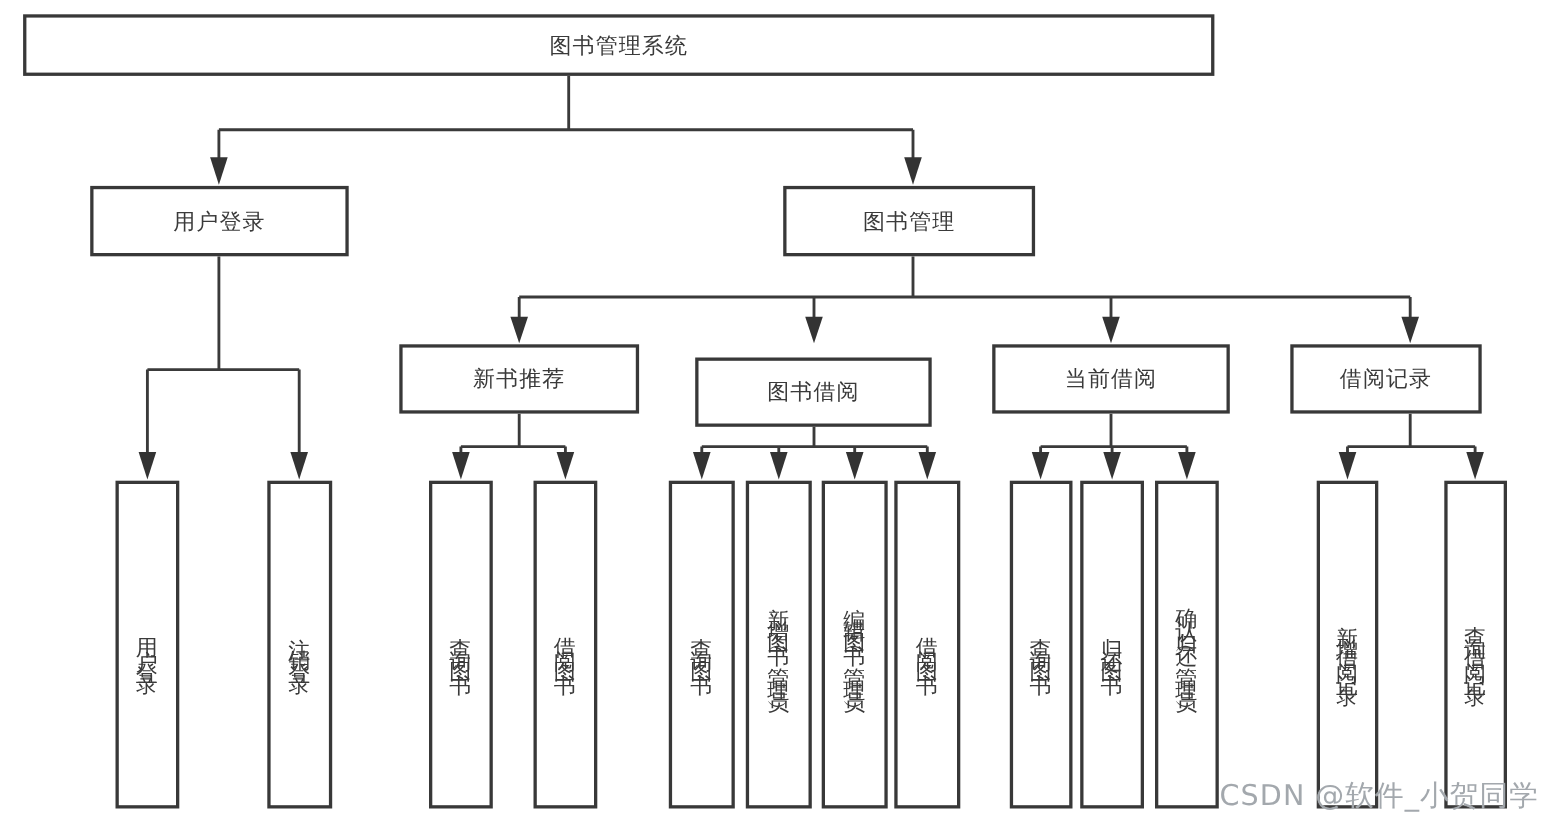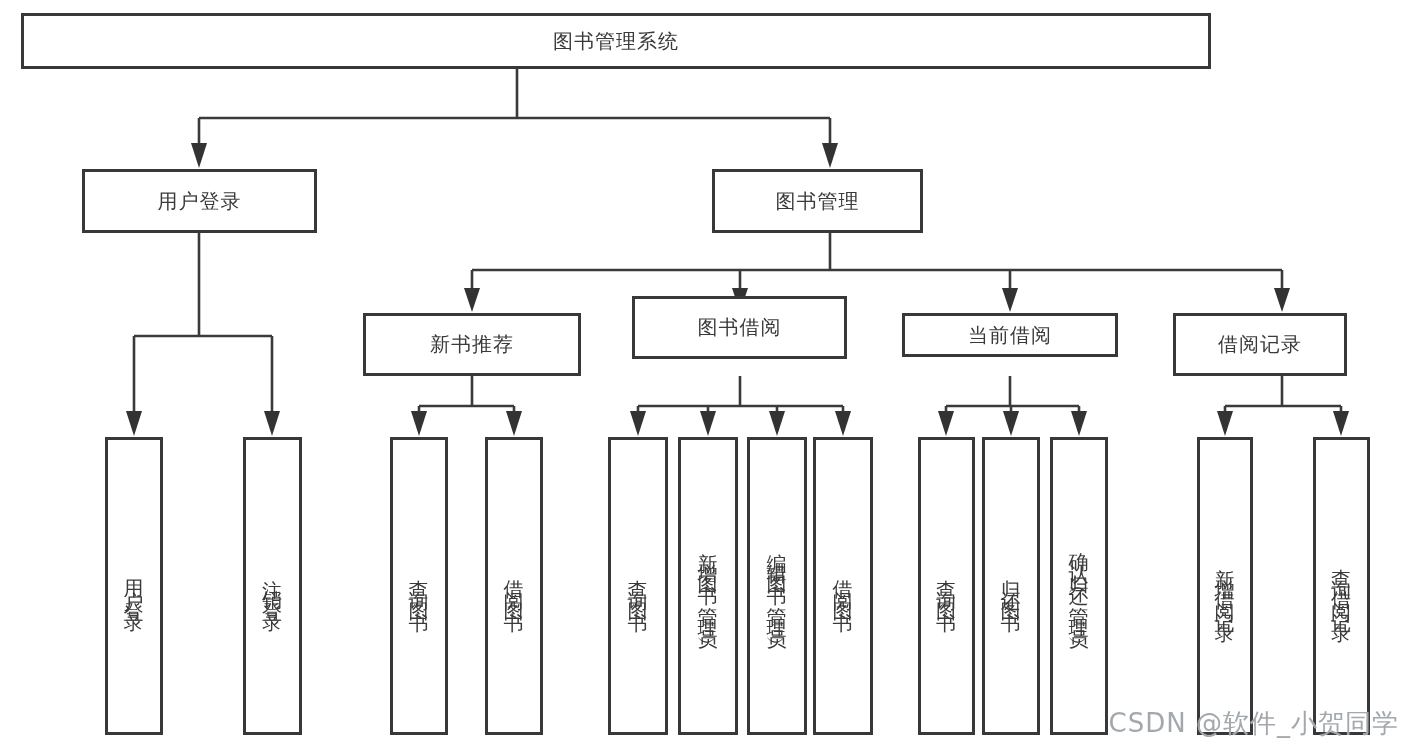--- a/index.html
+++ b/index.html
@@ -82,38 +82,38 @@
       <polygon points="769,411 785,411 777,436"></polygon>
       <polygon points="835,411 851,411 843,436"></polygon>
       <polygon points="938,411 954,411 946,436"></polygon>
       <polygon points="1003,411 1019,411 1011,436"></polygon>
       <polygon points="1071,411 1087,411 1079,436"></polygon>
       <polygon points="1217,411 1233,411 1225,436"></polygon>
       <polygon points="1333,411 1349,411 1341,436"></polygon>
     </g>
   </svg>
 
-  <div class="box" style="left:21px; top:13px; width:1190px; height:56px;text-align:center;">
+  <div class="box" style="left:21px; top:13px; width:1083px; height:56px;text-align:center;">
     <span class="hlabel">图书管理系统</span>
   </div>
 
   <div class="box" style="left:82px; top:169px; width:235px; height:64px;">
     <span class="hlabel">用户登录</span>
   </div>
-  <div class="box" style="left:712px; top:169px; width:211px; height:64px;">
+  <div class="box" style="left:712px; top:169px; width:229px; height:64px;">
     <span class="hlabel">图书管理</span>
   </div>
 
   <div class="box" style="left:363px; top:313px; width:218px; height:63px;">
     <span class="hlabel">新书推荐</span>
   </div>
-  <div class="box" style="left:632px; top:296px; width:215px; height:63px;">
+  <div class="box" style="left:632px; top:325px; width:215px; height:63px;">
     <span class="hlabel">图书借阅</span>
   </div>
-  <div class="box" style="left:902px; top:313px; width:216px; height:44px;">
+  <div class="box" style="left:902px; top:313px; width:216px; height:63px;">
     <span class="hlabel">当前借阅</span>
   </div>
   <div class="box" style="left:1173px; top:313px; width:174px; height:63px;">
     <span class="hlabel">借阅记录</span>
   </div>
 
   <div class="box" style="left:105px; top:437px; width:58px; height:298px;">
     <span class="vtext">用户登录</span>
   </div>
   <div class="box" style="left:243px; top:437px; width:59px; height:298px;">

